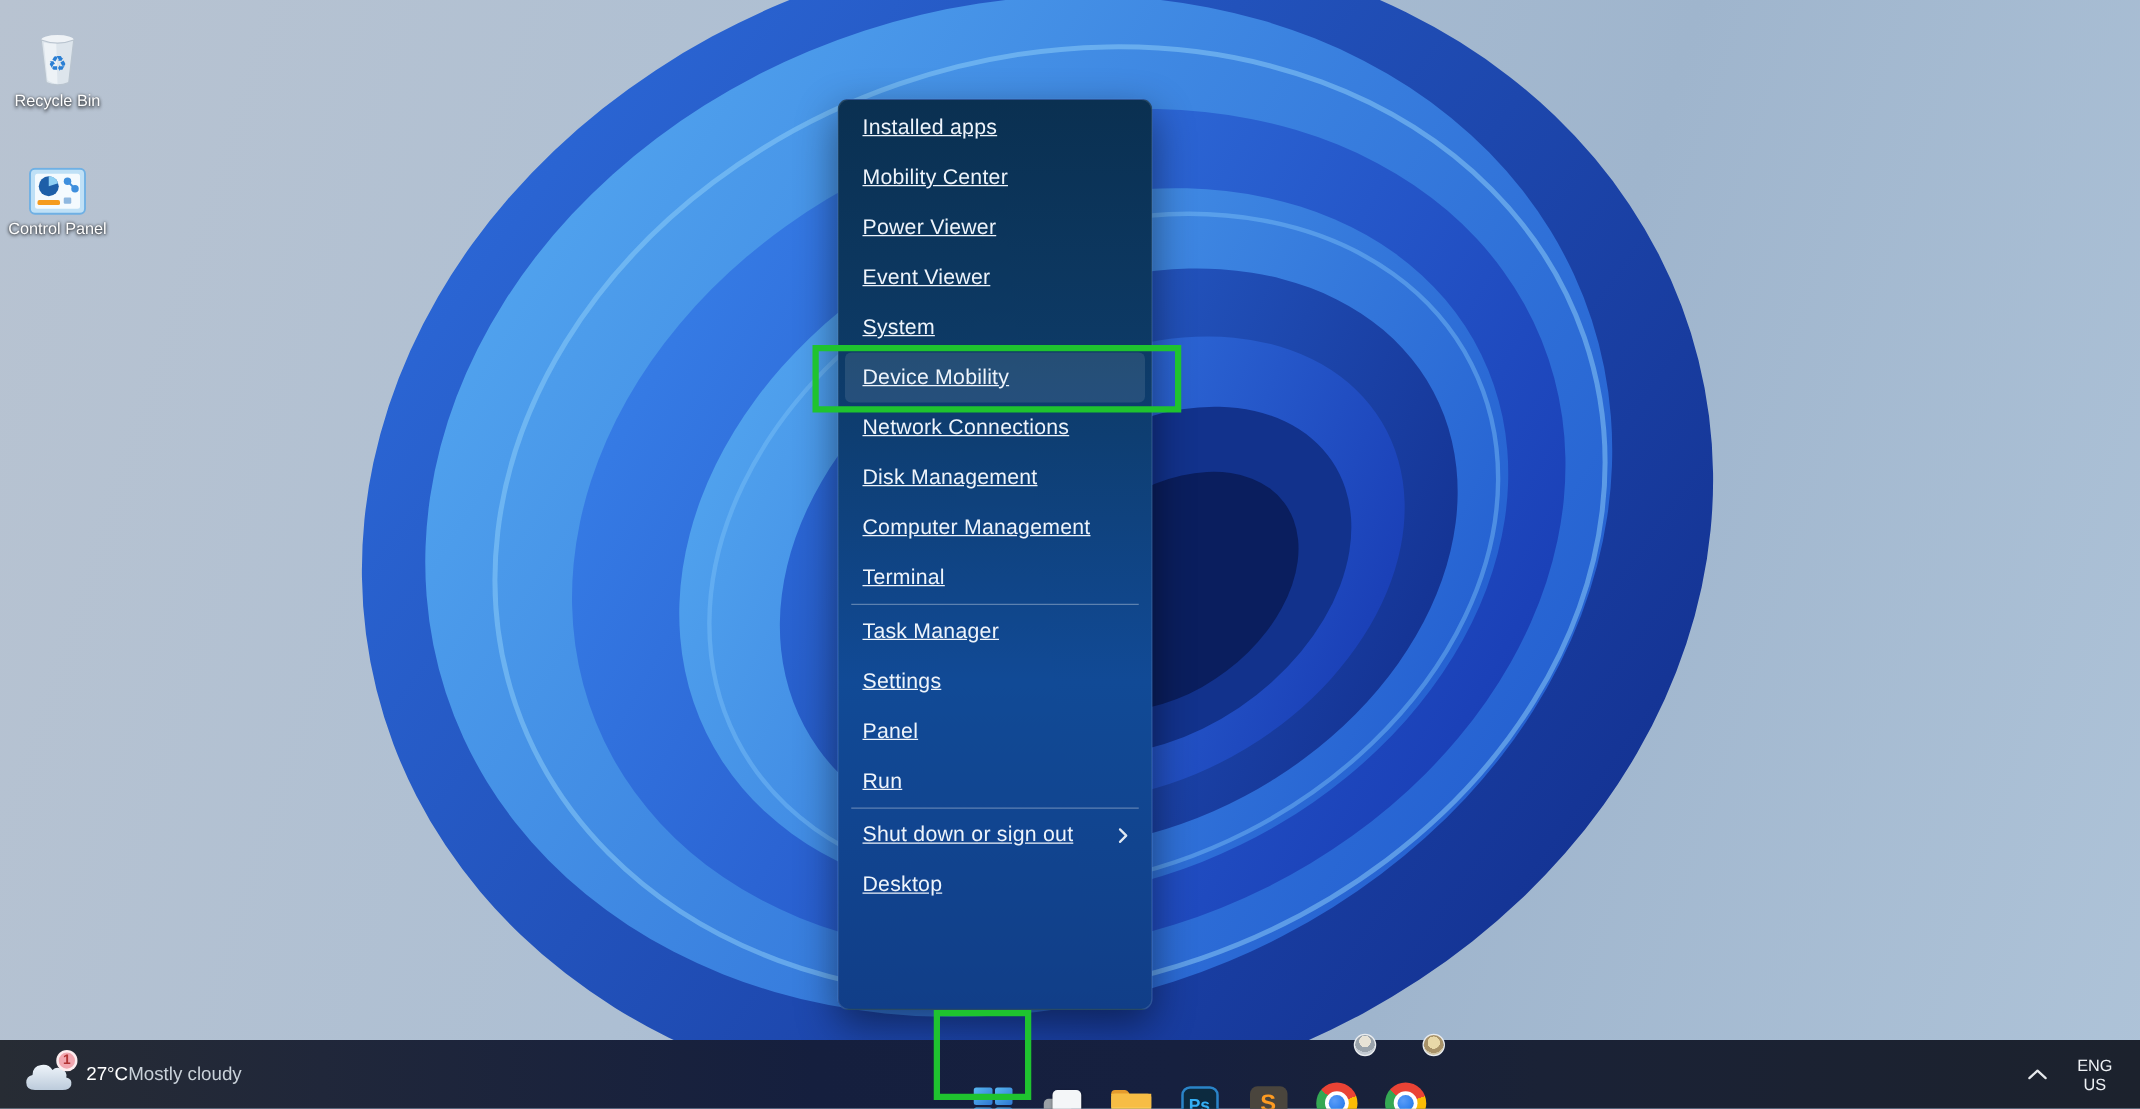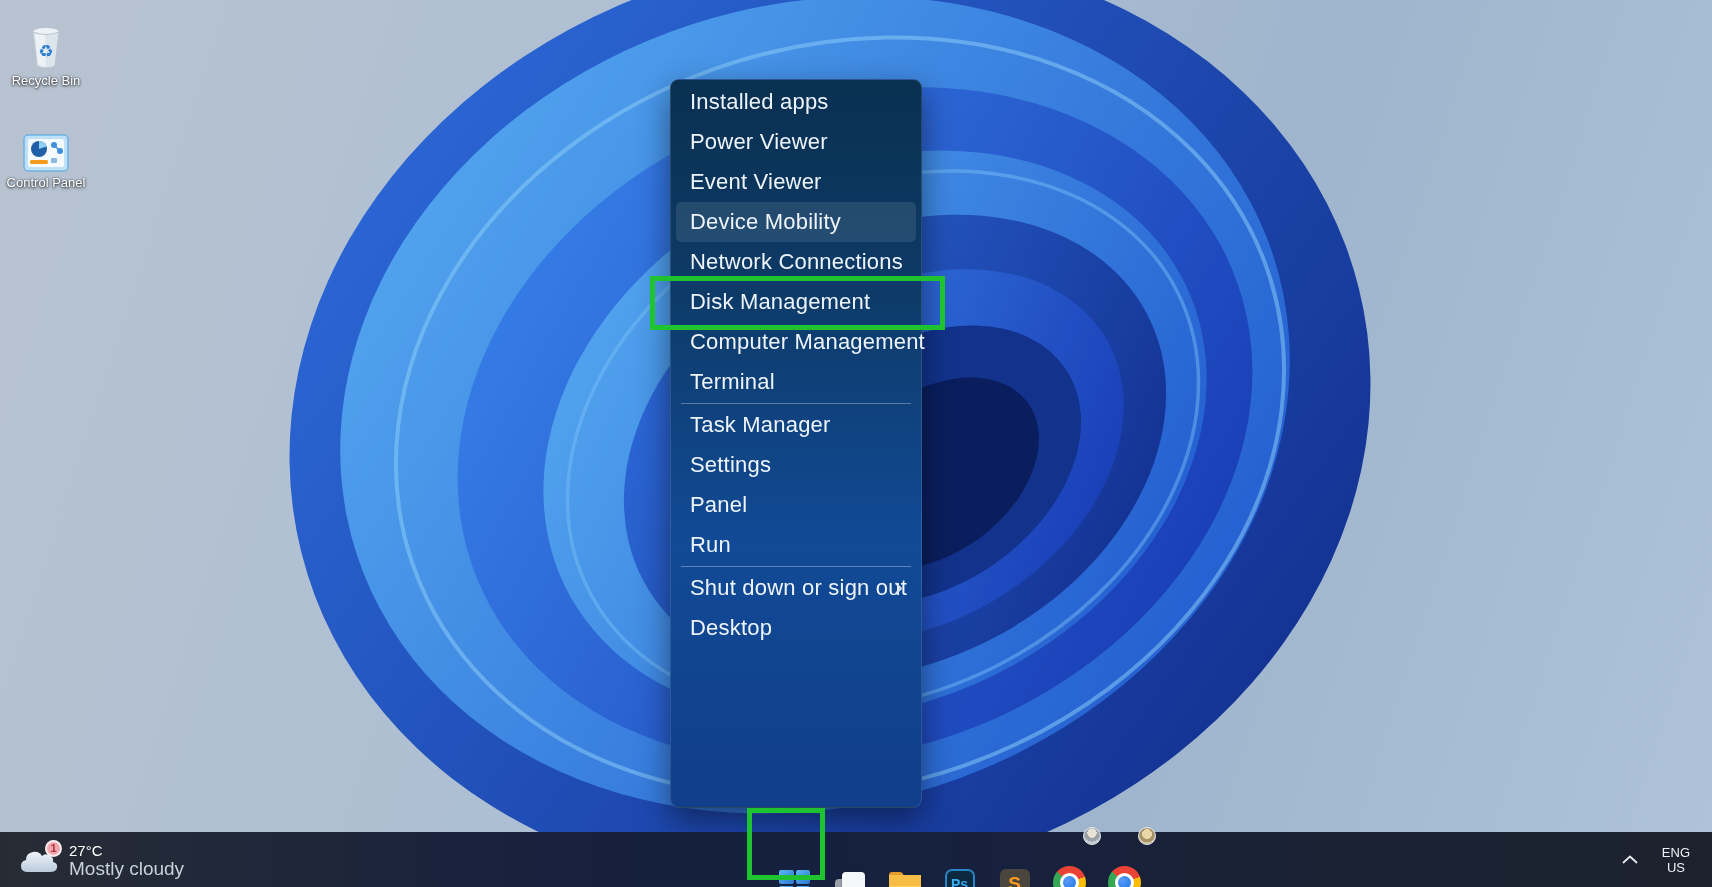--- a/index.html
+++ b/index.html
@@ -19,41 +19,41 @@
     text-shadow:0 1px 3px rgba(0,0,0,.85),0 0 2px rgba(0,0,0,.55);}
   #icon-recycle{left:-2px;top:24px;}
   #icon-cpanel{left:-2px;top:134px;}
   
   .winx{position:absolute;left:670px;top:79px;width:252px;height:729px;z-index:10;
     box-sizing:border-box;padding-top:2px;
     background:linear-gradient(180deg,#0a3051 0%,#0d3a66 28%,#114a96 64%,#113e88 100%);
     border:1px solid rgba(255,255,255,.12);border-radius:9px;
     box-shadow:0 12px 32px rgba(0,0,0,.45);}
   .mi{height:40px;line-height:40px;margin:0 5px;padding-left:14px;border-radius:5px;
-    font-size:22px;color:#eef4fb;letter-spacing:.2px;white-space:nowrap;position:relative;}
+    font-size:17px;color:#eef4fb;letter-spacing:.2px;white-space:nowrap;position:relative;text-decoration:underline;}
   .mi.hl{background:rgba(255,255,255,.10);}
   .mi .subchev{position:absolute;right:13px;top:14px;}
   .sep{height:1px;background:rgba(255,255,255,.32);margin:1px 10px;}
   
   .anno{position:absolute;box-sizing:border-box;border:5px solid #1fc32f;
     z-index:50;pointer-events:none;}
   #anno-dm{left:650px;top:276px;width:295px;height:54px;}
   #anno-start{left:747px;top:808px;width:78px;height:72px;}
   
   .taskbar{position:absolute;left:0;top:832px;width:1712px;height:55px;z-index:20;
     background:linear-gradient(90deg,#272c34 0%,#20273a 15%,#151f3e 38%,#16203f 55%,#1a2236 72%,#1c222d 100%);}
   
   .weather{position:absolute;left:10px;top:0;height:55px;display:flex;align-items:center;gap:9px;padding:0 8px;}
   .cloudwrap{position:relative;width:42px;height:36px;}
   .wbadge{position:absolute;right:-2px;top:-2px;width:17px;height:17px;border-radius:50%;
     background:#f2a7b0;border:2px solid rgba(255,255,255,.8);box-sizing:border-box;
     font-size:11px;font-weight:bold;color:#b23434;text-align:center;line-height:13px;}
-  .wtxt{display:flex;flex-direction:column;line-height:18px;}
+  .wtxt{display:flex;flex-direction:row;line-height:18px;}
   .wtemp{font-size:15px;color:#ffffff;}
-  .wcond{font-size:19px;color:#c9d1d9;}
+  .wcond{font-size:15px;color:#c9d1d9;}
   
   .apps{position:absolute;left:767px;top:0;height:55px;display:flex;z-index:21;}
   .app{width:55px;height:67px;display:flex;align-items:flex-end;justify-content:center;position:relative;cursor:pointer;}
   .ind{position:absolute;bottom:4px;left:50%;transform:translateX(-50%);
     width:9px;height:3px;border-radius:2px;background:#8f9aa6;}
   .winlogo{width:31px;height:29px;display:grid;grid-template-columns:1fr 1fr;grid-template-rows:1fr 1fr;gap:2px;}
   .winlogo span{background:linear-gradient(135deg,#58b8f2,#2e77d2);border-radius:2px;}
   .tv{width:30px;height:27px;position:relative;}
   .tv .back{position:absolute;left:0;bottom:0;width:22px;height:20px;background:#9aa0a6;border-radius:4px;}
   .tv .front{position:absolute;right:0;top:0;width:23px;height:21px;background:#f4f6f8;border-radius:4px;
@@ -126,22 +126,24 @@
     <circle cx="31" cy="11" r="3" fill="#3f8fdd"></circle>
     <circle cx="37" cy="17" r="3" fill="#3f8fdd"></circle>
     <path d="M31 11 L37 17" stroke="#3f8fdd" stroke-width="1.5"></path>
     <rect x="28" y="24" width="6" height="5" rx="1" fill="#8fb8e0"></rect>
   </svg>
   <div class="lbl">Control Panel</div>
 </div>
 
 <div class="winx">
   <div class="mi">Installed apps</div>
+  <div class="mi">Mobility Center</div>
   <div class="mi">Power Viewer</div>
   <div class="mi">Event Viewer</div>
+  <div class="mi">System</div>
   <div class="mi hl">Device Mobility</div>
   <div class="mi">Network Connections</div>
   <div class="mi">Disk Management</div>
   <div class="mi">Computer Management</div>
   <div class="mi">Terminal</div>
   <div class="sep"></div>
   <div class="mi">Task Manager</div>
   <div class="mi">Settings</div>
   <div class="mi">Panel</div>
   <div class="mi">Run</div>

